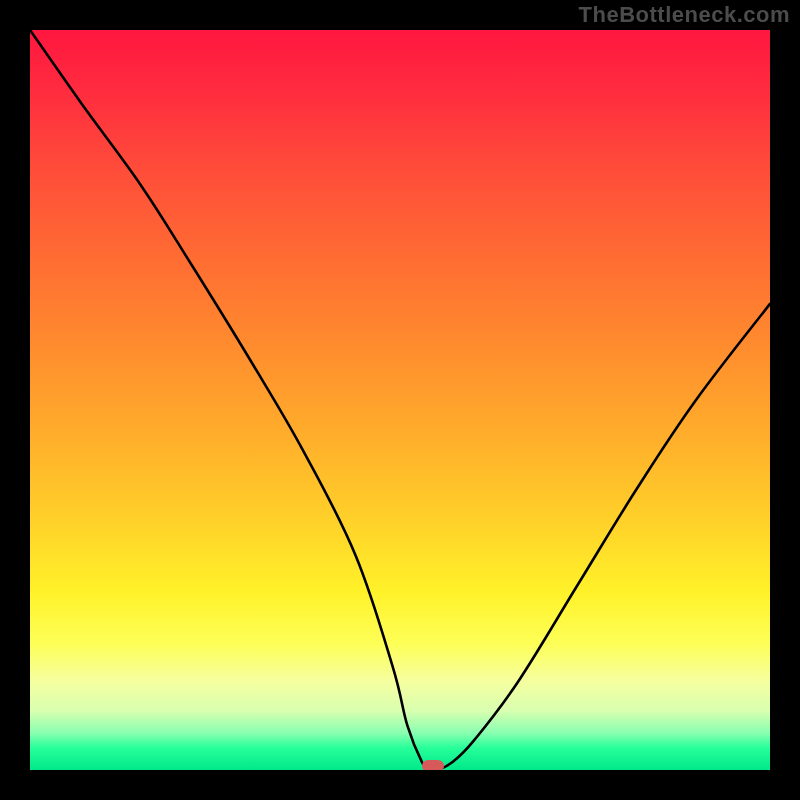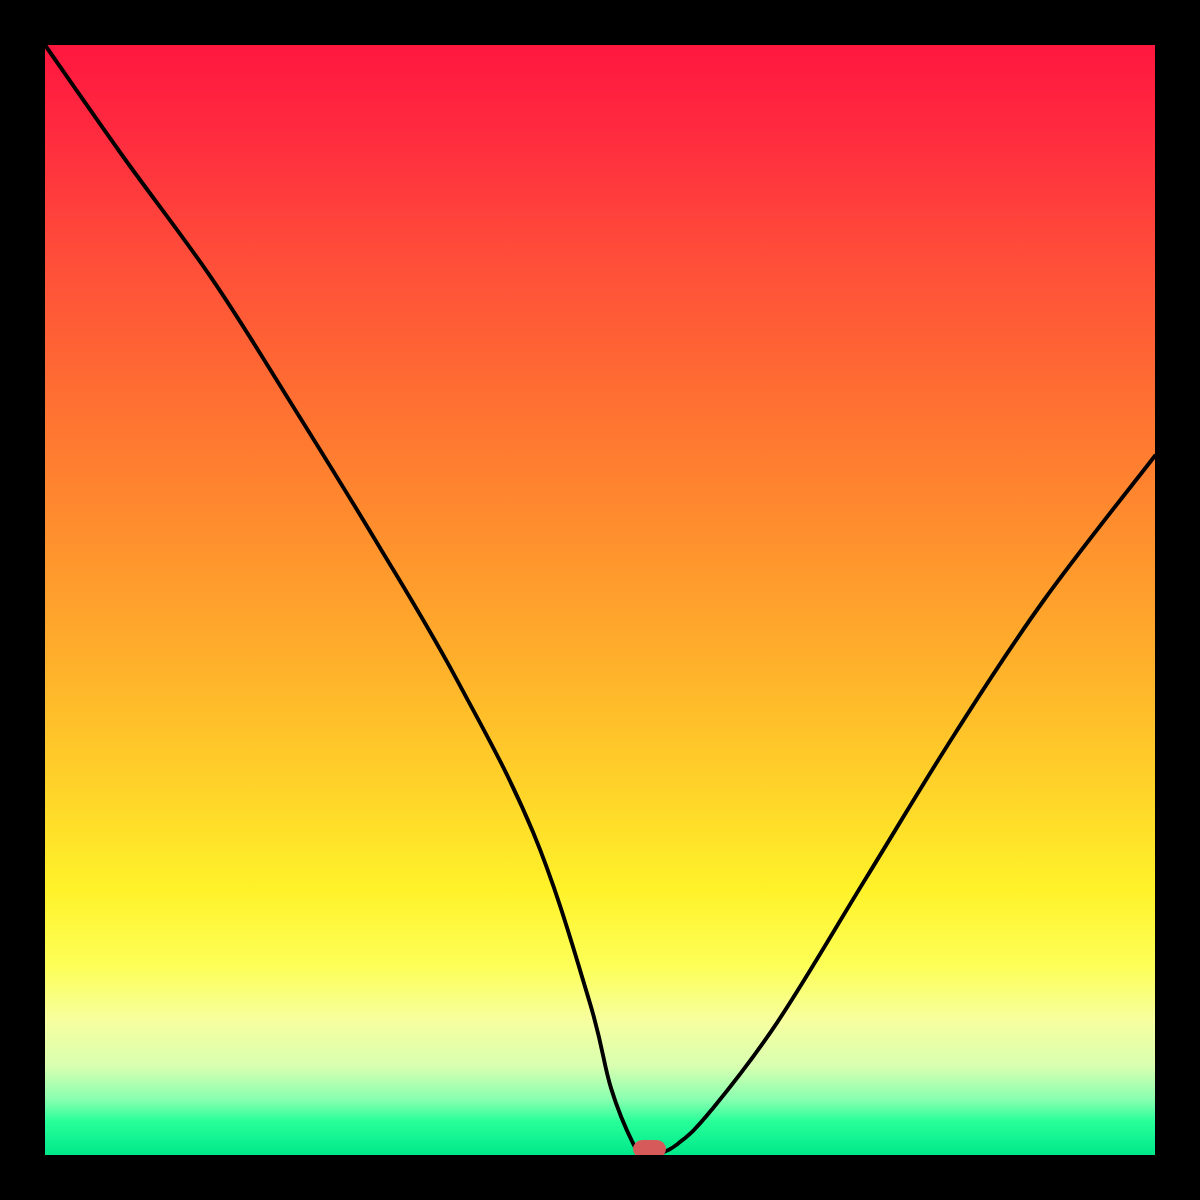--- a/index.html
+++ b/index.html
@@ -69,20 +69,21 @@
     border-radius: 6px;
     z-index: 4;
     transform: translate(-50%, -50%);
   }
 </style>
 </head>
 <body>
 
 <div class="frame">
 
+  <div class="watermark">TheBottleneck.com</div>
 
   <div class="plot-area">
     <div class="gradient"></div>
 
     <svg class="curve" viewBox="0 0 740 740" preserveAspectRatio="none">
       <path id="curve-path" fill="none" stroke="#000" stroke-width="2.6" stroke-linecap="round" stroke-linejoin="round" d="M 0,0 C 9.324,13.32 31.820000000000004,46.028000000000006 51.800000000000004,74 C 71.78,101.972 91.02,126.09599999999999 111,155.39999999999998 C 130.98,184.70399999999998 142.82000000000002,204.83199999999997 162.8,236.79999999999995 C 182.78,268.768 202.02,299.69999999999993 222,332.99999999999994 C 241.98,366.29999999999995 255.15200000000002,387.168 273.8,421.8 C 292.44800000000004,456.432 309.61600000000004,486.772 325.6,525.4 C 341.584,564.028 353.27599999999995,605.764 362.59999999999997,636.4 C 371.924,667.036 372.072,678.284 377.40000000000003,695.6 C 382.72800000000007,712.916 388.20400000000006,724.6080000000001 392.20000000000005,732.6 C 396.196,740.592 396.93600000000004,738.668 399.6,740 C 402.264,741.332 403.0040000000001,741.332 407.00000000000006,740 C 410.99600000000004,738.668 415.14,737.928 421.79999999999995,732.6 C 428.4599999999999,727.272 432.012,725.052 444,710.4 C 455.988,695.7479999999999 469.752,679.172 488.40000000000003,651.2 C 507.04800000000006,623.2280000000001 526.288,589.6320000000001 547.6,555 C 568.912,520.3679999999999 585.4879999999999,492.1 606.8,458.8 C 628.112,425.5 642.024,403.3 666,370 C 689.976,336.7 726.68,291.116 740,273.8"></path>
     </svg>
 
     <div id="marker" class="marker" style="left: 403.3px; top: 735.56px;"></div>
   </div>

